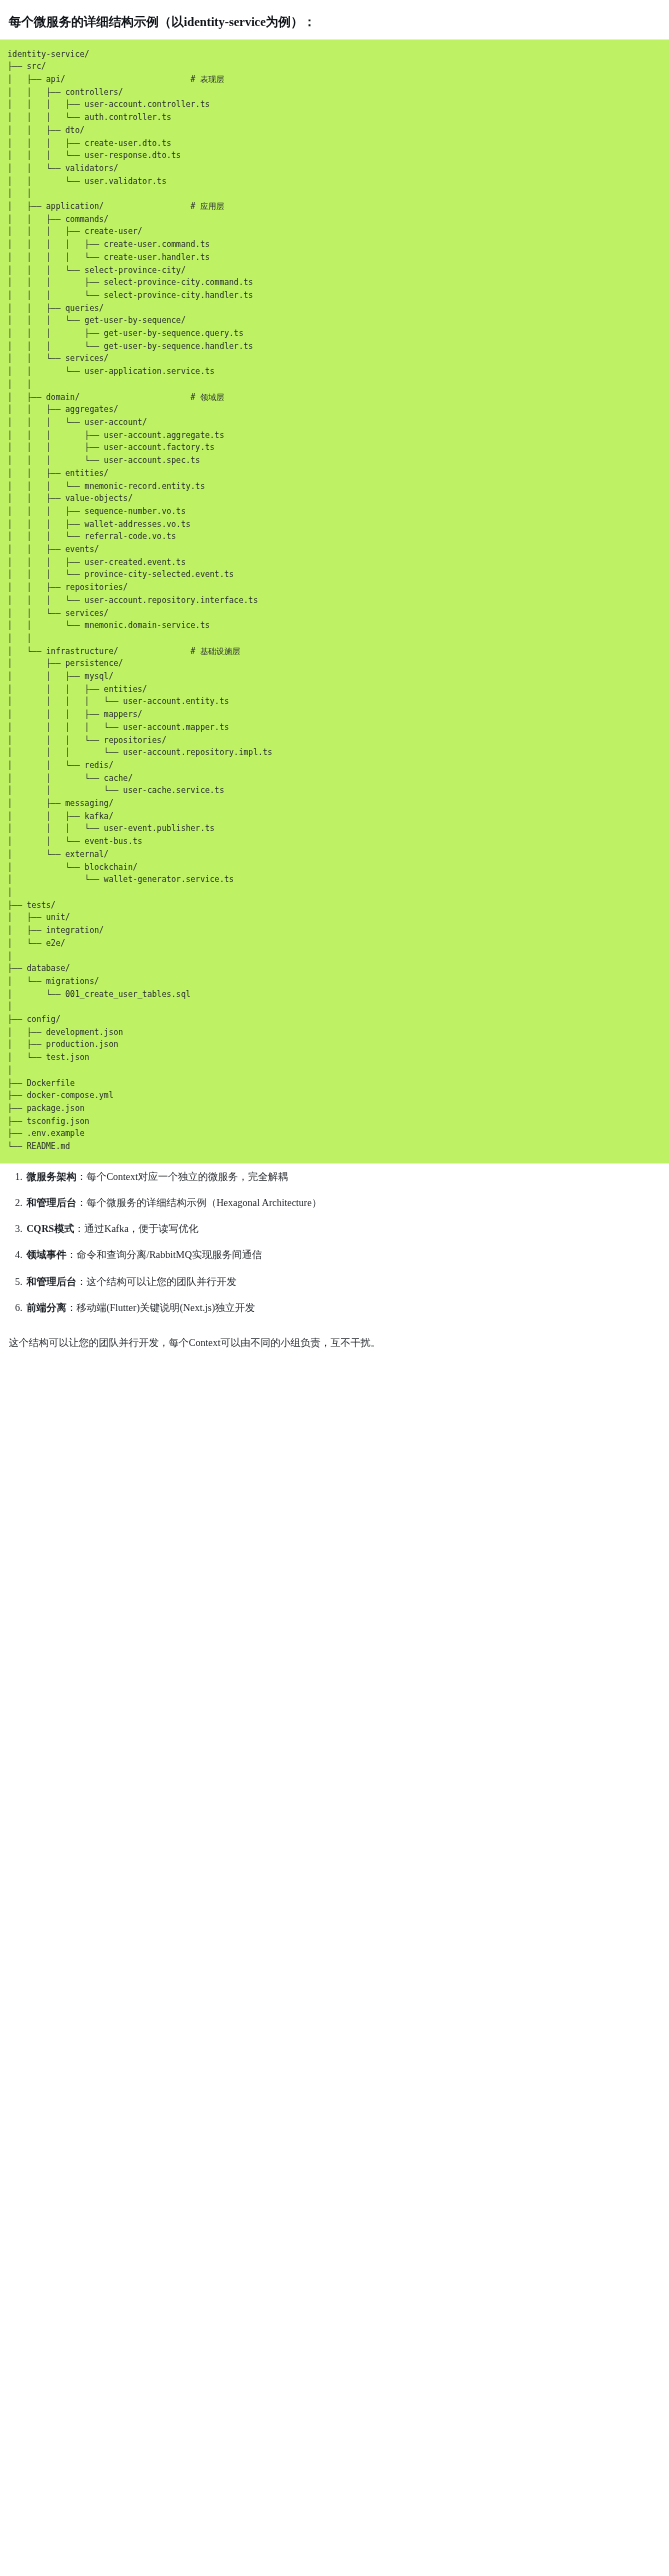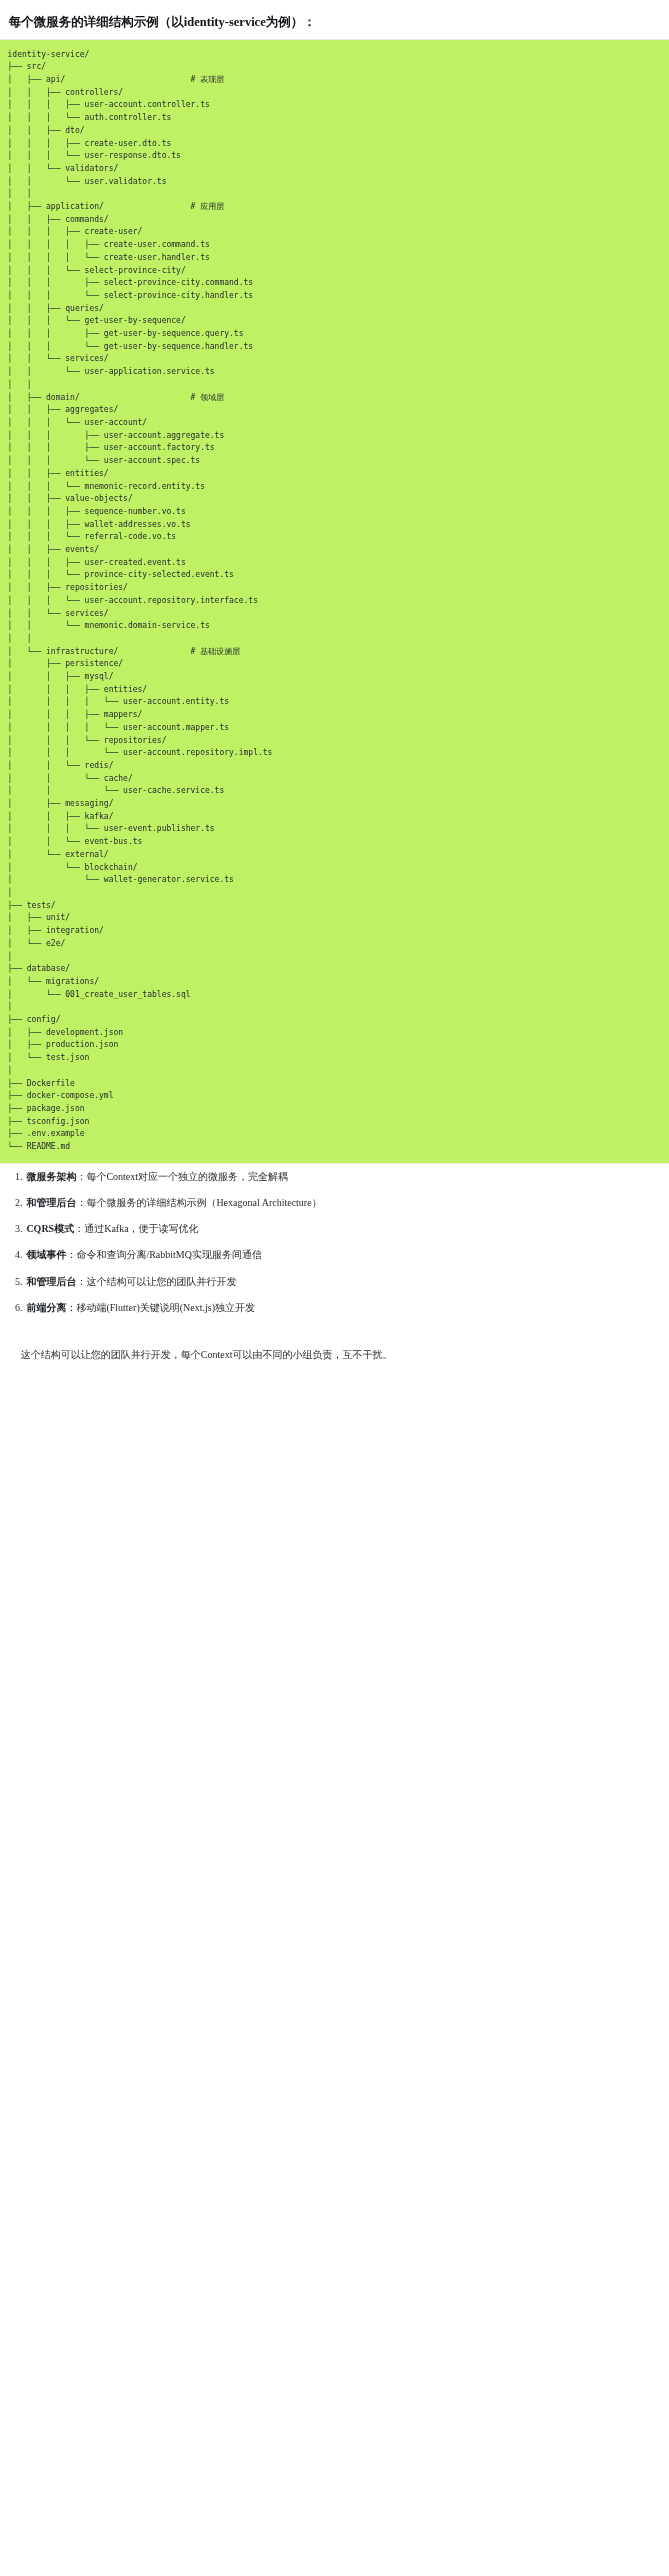--- a/index.html
+++ b/index.html
@@ -67,21 +67,21 @@
   }
   ol.kp-list > li .kp-term { font-weight: bold; }
   ol.kp-list > li .kp-desc { font-weight: normal; }
 
   .closing {
     font-family: "Liberation Serif", serif;
     font-size: 10px;
     line-height: 1.5;
     color: #1f2328;
     padding: 6.3px 8.8px 16.3px 8.8px;
-    margin: 12px;
+    margin: 0;
   }
 </style>
 </head>
 <body>
 
 <div class="page">
 
   <h2 class="doc-title">每个微服务的详细结构示例（以identity-service为例）：</h2>
 
   <div class="code-block">

